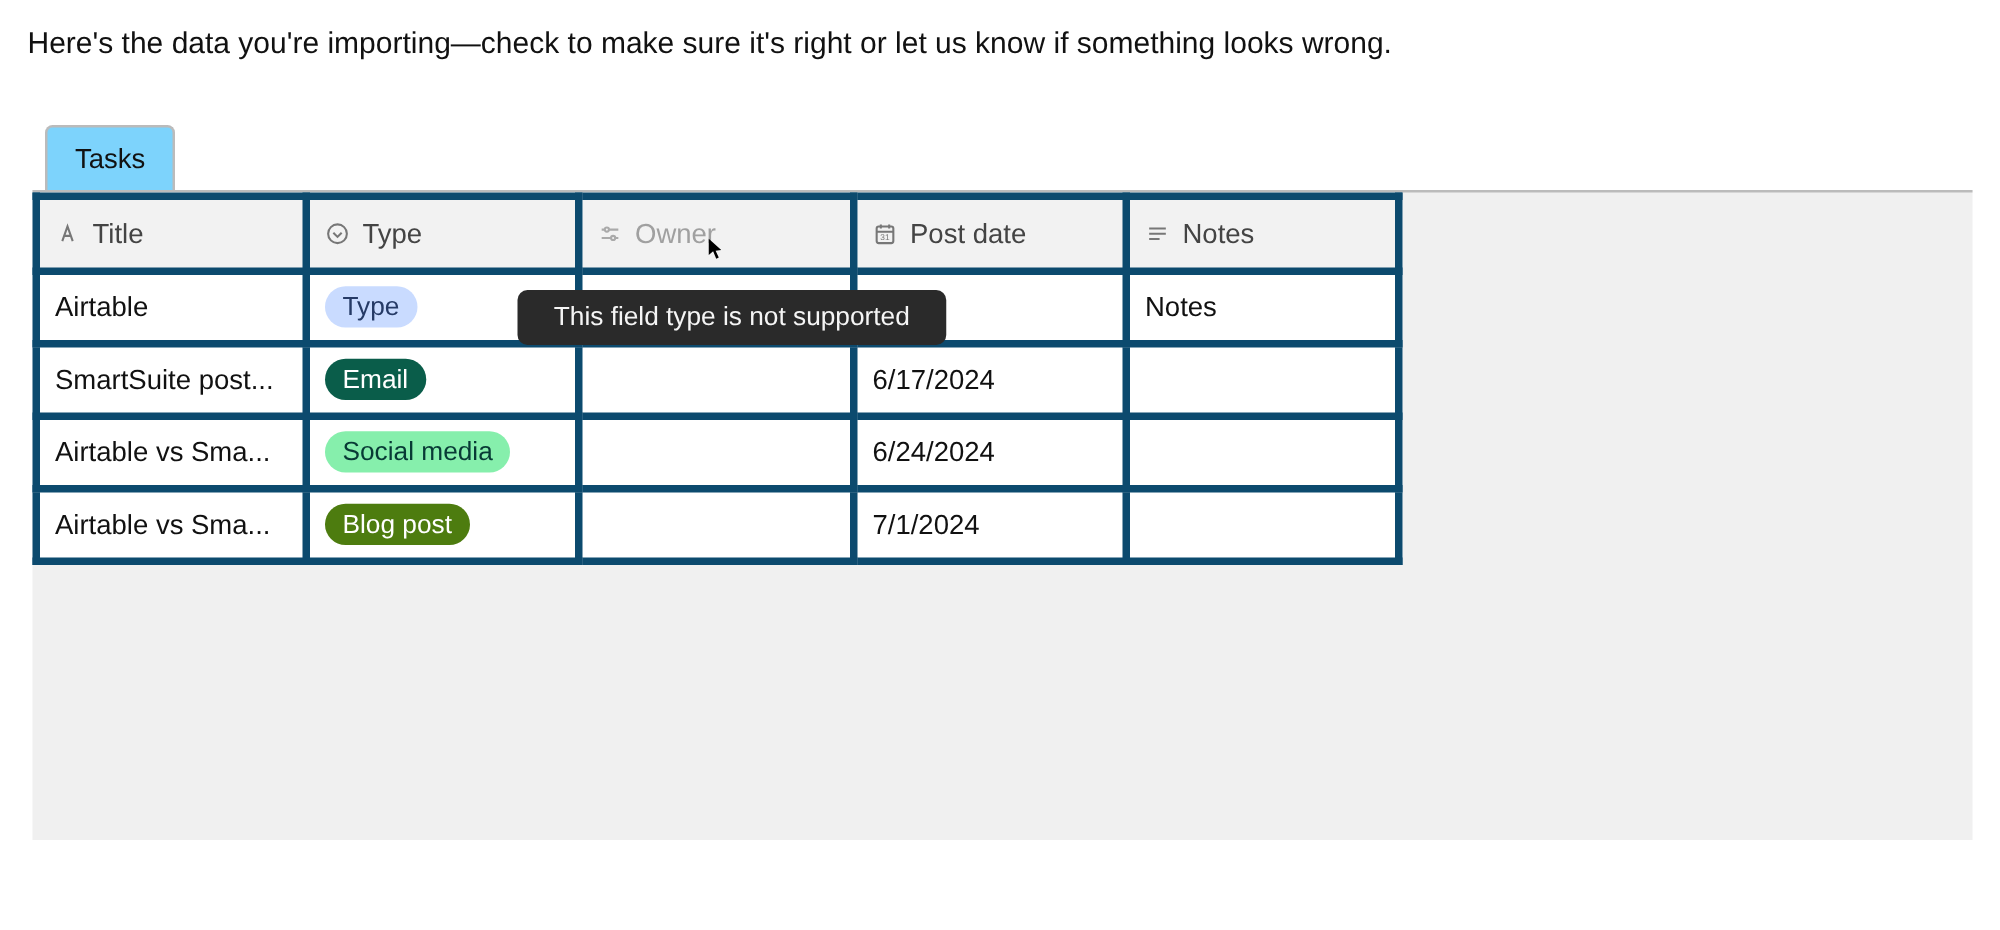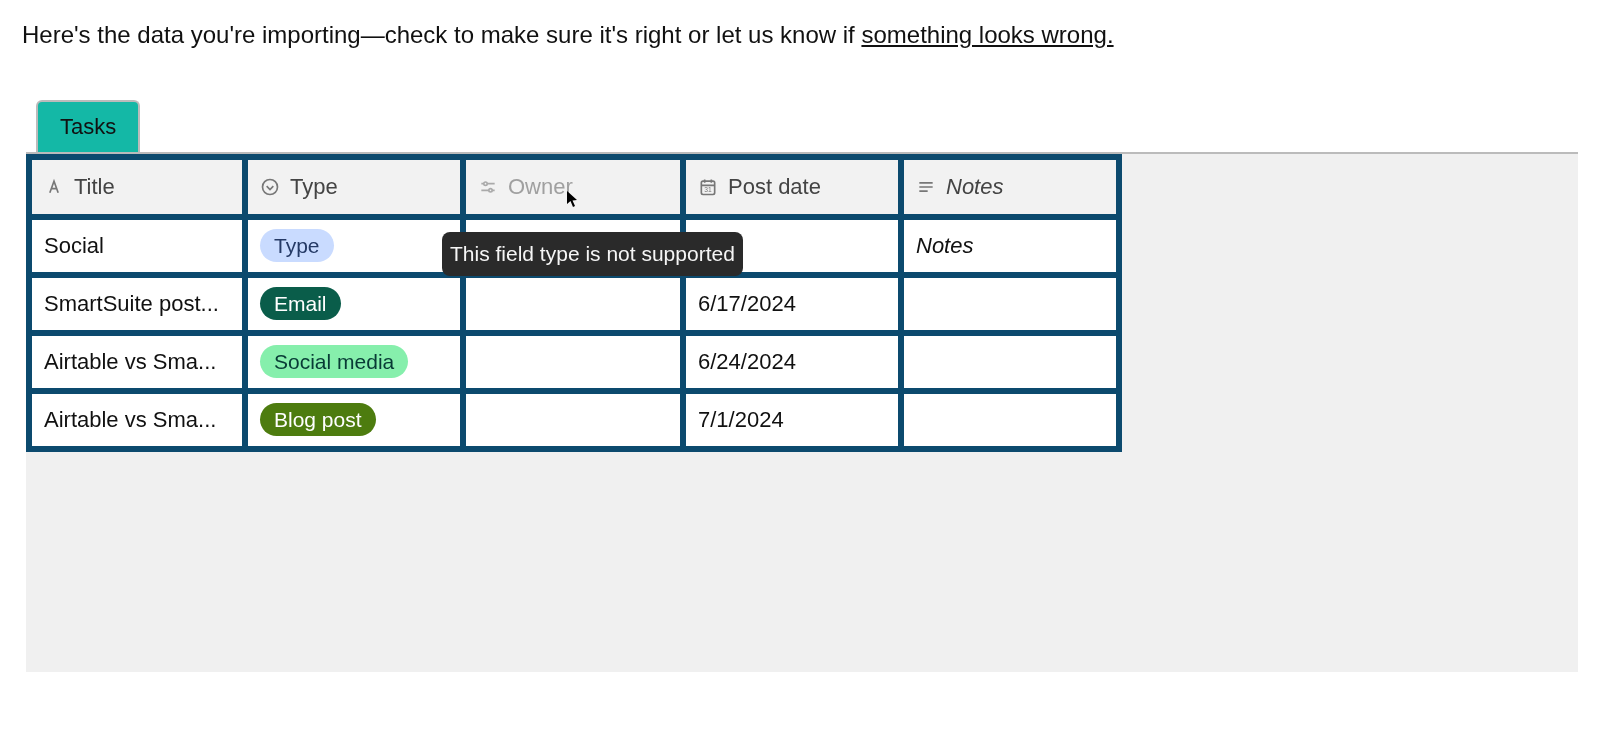--- a/index.html
+++ b/index.html
@@ -26,35 +26,34 @@
       margin-bottom: 24px;
       color: #111;
     }
     .subtitle {
       font-size: 24px;
       color: #111;
       margin-bottom: 48px;
       line-height: 1.4;
     }
     .subtitle .link {
-      text-decoration: underline;
       cursor: pointer;
     }
     .tabbar {
       display: flex;
       padding-left: 14px;
     }
     .tab {
       border: 2px solid #bbb;
       border-bottom: none;
       border-top-left-radius: 6px;
       border-top-right-radius: 6px;
       padding: 12px 22px;
       font-size: 22px;
-      background: #14b8a6;
+      background: #7dd3fc;
       position: relative;
       z-index: 2;
       cursor: pointer;
     }
     .table-wrap {
       border-top: 2px solid #bbb;
       background: #f0f0f0;
       height: 520px;
       position: relative;
       margin-left: 4px;
@@ -83,21 +82,21 @@
       height: 60px;
     }
     th.disabled-col {
       color: #a0a0a0;
       margin-left: 40px;
     }
     .col-title { width: 216px; }
     .col-type  { width: 218px; }
     .col-owner { width: 220px; }
     .col-date  { width: 218px; margin-left: 21px; }
-    .col-notes { width: 218px; font-style: italic; }
+    .col-notes { width: 218px; }
 
     .hdr-inner {
       display: flex;
       align-items: center;
       gap: 10px;
     }
     .icon {
       display: inline-flex;
       align-items: center;
       justify-content: center;
@@ -118,23 +117,23 @@
     .tag-light   { background: #c9dbff; color: #253a66; }
     .tag-green   { background: #0a5d4a; color: #ffffff; }
     .tag-teal    { background: #86efac; color: #083a35; }
     .tag-blue    { background: #4d7c0f; color: #ffffff; }
 
     .tooltip {
       position: absolute;
       background: #2a2a2a;
       color: #f5f5f5;
       font-size: 21px;
-      padding: 10px 8px;
+      padding: 10px 29px;
       border-radius: 8px;
-      left: 416px;
+      left: 388px;
       top: 78px;
       z-index: 5;
       white-space: nowrap;
     }
     .cursor-pointer {
       position: absolute;
       left: 540px;
       top: 36px;
       z-index: 6;
       font-size: 16px;
@@ -211,21 +210,21 @@
                     <path d="M4 7 H20 M4 12 H20 M4 17 H14"></path>
                   </svg>
               </span>
               <span>Notes</span>
             </div>
           </th>
         </tr>
       </thead>
       <tbody id="tbody">
           <tr>
-            <td class="col-title">Social</td>
+            <td class="col-title">Airtable</td>
             <td class="col-type"><span class="tag tag-light">Type</span></td>
             <td class="col-owner"></td>
             <td class="col-date"></td>
             <td class="col-notes">Notes</td>
           </tr>
           <tr>
             <td class="col-title">SmartSuite post...</td>
             <td class="col-type"><span class="tag tag-green">Email</span></td>
             <td class="col-owner"></td>
             <td class="col-date">6/17/2024</td>

